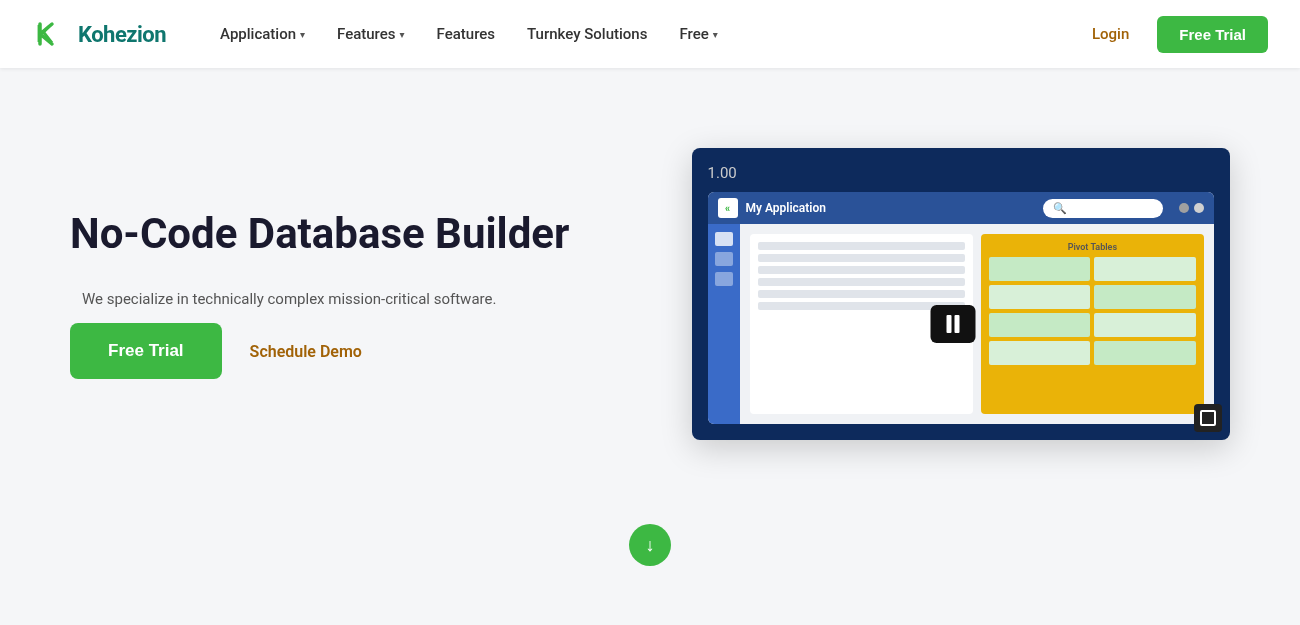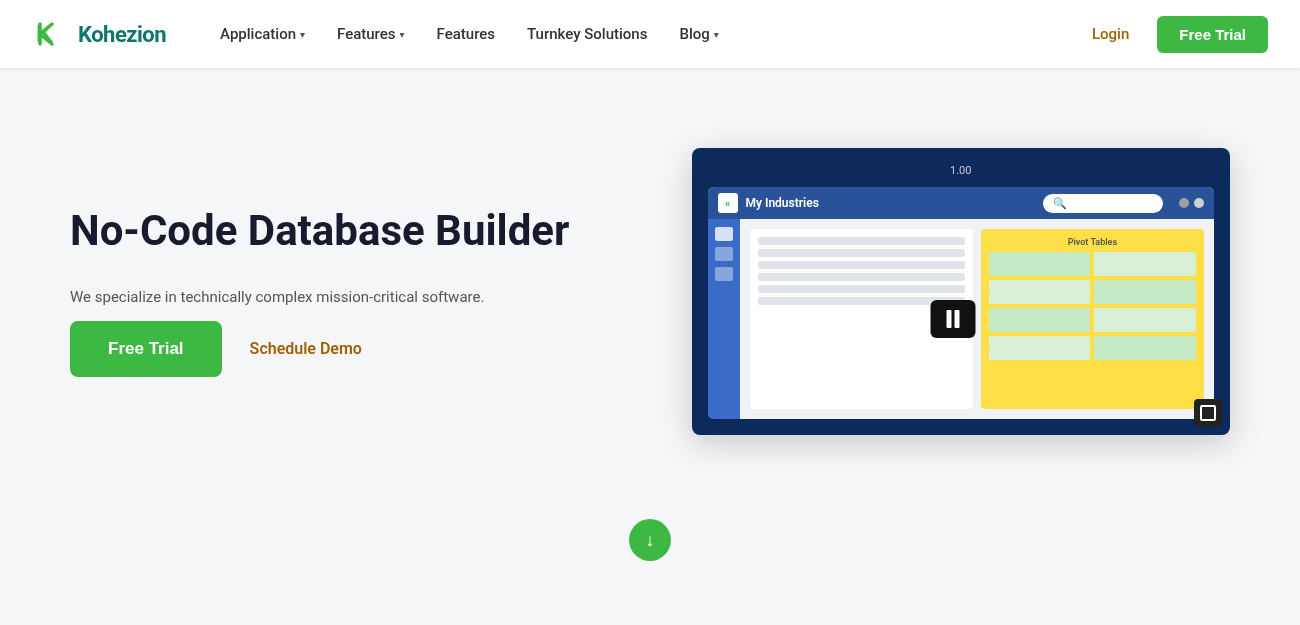--- a/index.html
+++ b/index.html
@@ -98,20 +98,21 @@
       font-weight: 700;
       color: #1a1a2e;
       line-height: 1.2;
       margin-bottom: 28px;
     }
     .hero-desc {
       font-size: 15px;
       color: #555;
       line-height: 1.6;
       margin-bottom: 12px;
+      margin-left: 12px;
     }
     .hero-desc2 {
       font-size: 15px;
       color: #555;
       line-height: 1.65;
       margin-bottom: 40px;
     }
     .hero-actions {
       display: flex;
       align-items: center;
@@ -142,23 +143,22 @@
     }
     .video-container {
       background: #0d2a5c;
       border-radius: 8px;
       padding: 16px;
       position: relative;
       box-shadow: 0 8px 32px rgba(0,0,0,0.18);
     }
     .video-time {
       color: #ccc;
-      font-size: 11px;
+      font-size: 15px;
       margin-bottom: 10px;
-      text-align: center;
     }
     .app-window {
       background: #e8ecf0;
       border-radius: 6px;
       overflow: hidden;
       position: relative;
     }
     .app-titlebar {
       background: #2a5298;
       display: flex;
@@ -231,21 +231,21 @@
       grid-template-columns: 1fr 1fr;
       gap: 8px;
       position: relative;
     }
     .content-panel {
       background: #fff;
       border-radius: 4px;
       padding: 8px;
     }
     .content-panel.green {
-      background: #fde047;
+      background: #eab308;
     }
     .pivot-label {
       font-size: 9px;
       color: #555;
       text-align: center;
       margin-bottom: 5px;
       font-weight: 600;
     }
     .table-row-mock {
       height: 8px;
@@ -356,21 +356,21 @@
       <span>Features</span>
       <span class="chevron">▾</span>
     </a>
     <a class="nav-item">
       <span>Features</span>
     </a>
     <a class="nav-item">
       <span>Turnkey Solutions</span>
     </a>
     <a class="nav-item">
-      <span>Blog</span>
+      <span>Free</span>
       <span class="chevron">▾</span>
     </a>
   </div>
 
   <div class="nav-right">
     <span class="login-btn">Login</span>
     <button class="free-trial-btn">Free Trial</button>
   </div>
 </nav>
 
@@ -384,21 +384,21 @@
     </div>
   </div>
 
   <div class="hero-right">
     <div class="video-container">
       <div class="video-time">1.00</div>
       <div class="app-window">
 
         <div class="app-titlebar">
           <div class="app-logo-small">«</div>
-          <span class="app-title-text">My Industries</span>
+          <span class="app-title-text">My Application</span>
           <div class="app-search">🔍</div>
           <div class="app-window-controls">
             <div class="wc wc-min"></div>
             <div class="wc wc-max"></div>
           </div>
         </div>
 
         <div class="app-body">
           <div class="app-sidebar">
             <div class="sidebar-icon active"></div>

